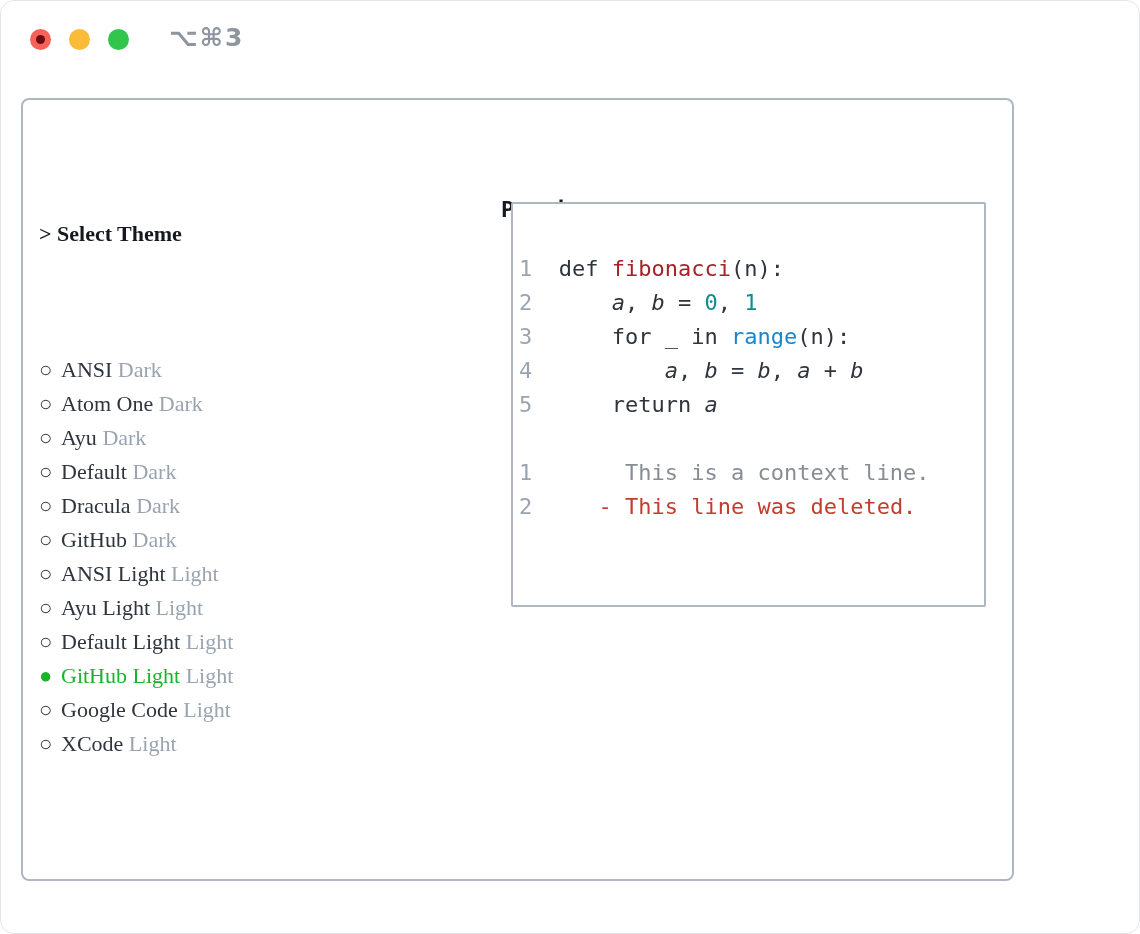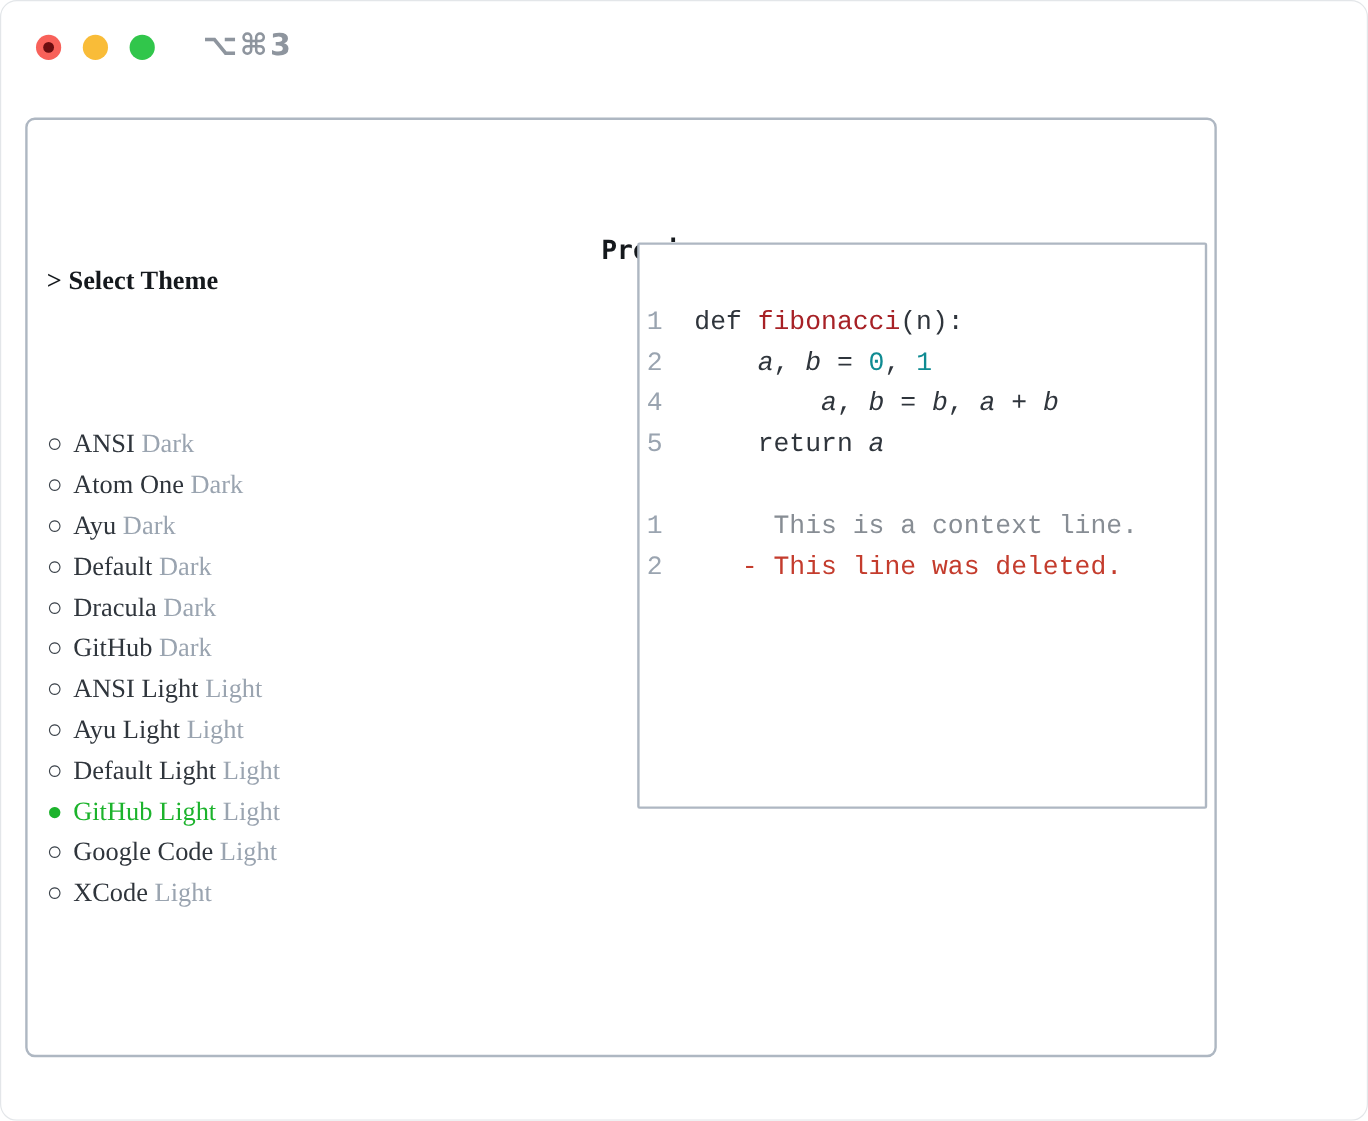--- a/index.html
+++ b/index.html
@@ -39,23 +39,23 @@
   .hdr{font-weight:700;color:var(--text-black);}
   .bullet{display:inline-block;width:2ch;color:var(--bullet-gray);}
   .variant{color:var(--muted-gray);}
   .row.sel .bullet,.row.sel .tname{color:var(--accent-green);}
   
   .preview-title{
     position:absolute;left:478px;top:49px;font-size:22px;line-height:34px;
     font-weight:700;color:var(--text-black);margin-top:44px;
   }
   .preview-box{
-    position:absolute;left:508px;top:102px;width:475px;height:472px;box-sizing:border-box;
+    position:absolute;left:488px;top:102px;width:475px;height:405px;box-sizing:border-box;
     border:2px solid var(--border-gray);border-radius:2px;background:#fff;
-    padding:48px 8px 48px 6px;overflow:hidden;font-family:Liberation Mono, monospace;
+    padding:48px 8px 48px 6px;overflow:hidden;
   }
   .pline{height:34px;font-size:22px;line-height:34px;white-space:pre;color:var(--text-dark);}
   .lnum{display:inline-block;width:3ch;color:var(--muted-gray);}
   .c-code{color:var(--text-dark);}
   .c-func{color:var(--function-red);}
   .c-var{color:var(--text-dark);font-style:italic;}
   .c-num{color:var(--number-teal);}
   .c-builtin{color:var(--builtin-blue);}
   .c-context{color:var(--context-gray);margin-top:36px;}
   .c-deleted{color:var(--deleted-red);text-align:center;}
@@ -93,20 +93,21 @@
       
       
     </div>
 
     <div class="preview-title">Preview</div>
 
     <div class="preview-box">
       <div id="preview-lines">
           <div class="pline"><span class="lnum">1</span><span class="c-code">def </span><span class="c-func">fibonacci</span><span class="c-code">(n):</span></div>
           <div class="pline"><span class="lnum">2</span><span class="c-code">    </span><span class="c-var">a</span><span class="c-code">, </span><span class="c-var">b</span><span class="c-code"> = </span><span class="c-num">0</span><span class="c-code">, </span><span class="c-num">1</span></div>
+          <div class="pline"><span class="lnum">3</span><span class="c-code">    for _ in </span><span class="c-builtin">range</span><span class="c-code">(n):</span></div>
           <div class="pline"><span class="lnum">4</span><span class="c-code">        </span><span class="c-var">a</span><span class="c-code">, </span><span class="c-var">b</span><span class="c-code"> = </span><span class="c-var">b</span><span class="c-code">, </span><span class="c-var">a</span><span class="c-code"> + </span><span class="c-var">b</span></div>
           <div class="pline"><span class="lnum">5</span><span class="c-code">    return </span><span class="c-var">a</span></div>
           <div class="pline"><span class="lnum"></span></div>
           <div class="pline"><span class="lnum">1</span><span class="c-context">     This is a context line.</span></div>
           <div class="pline"><span class="lnum">2</span><span class="c-code">   </span><span class="c-deleted">- This line was deleted.</span></div>
         </div>
     </div>
 
   </div>
 </div>

